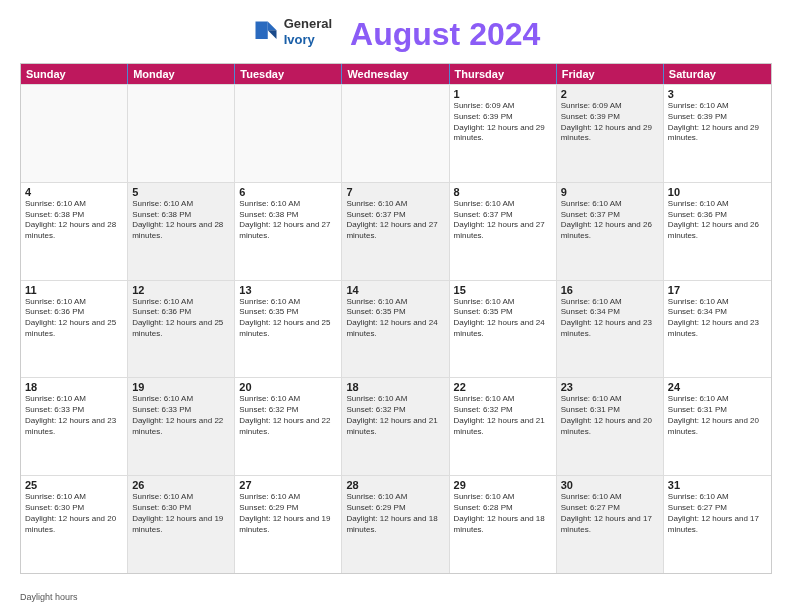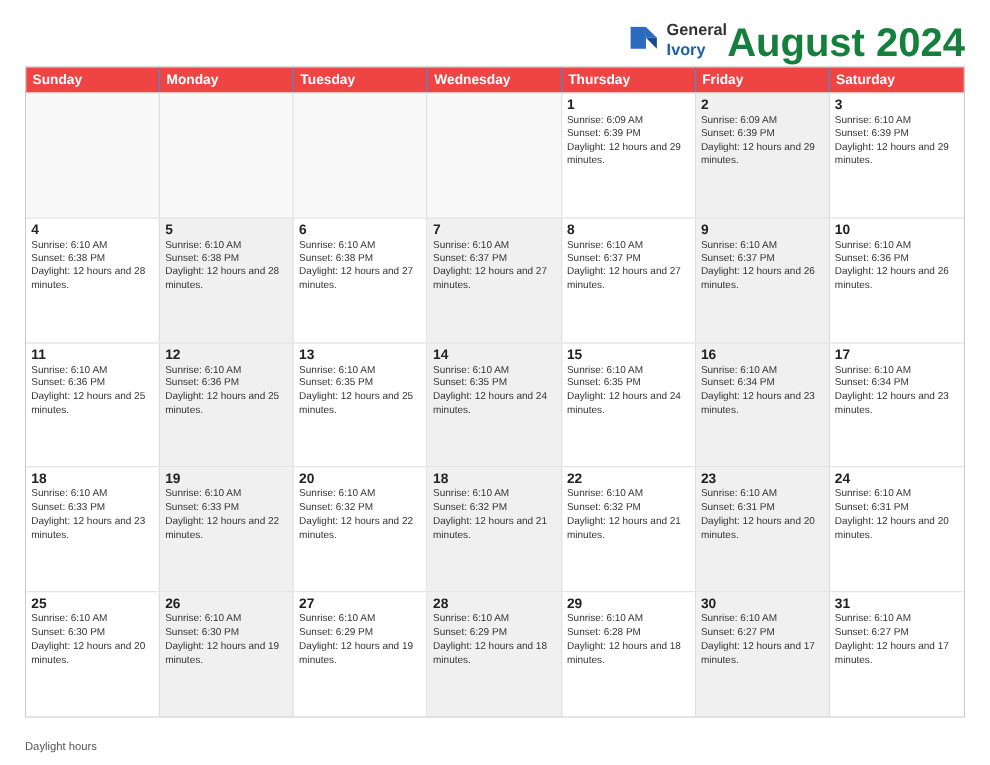--- a/index.html
+++ b/index.html
@@ -12,22 +12,24 @@
     }
     .page {
       width: 792px;
       height: 612px;
       padding: 16px 20px 10px 20px;
       display: flex;
       flex-direction: column;
     }
     .header {
       display: flex;
-      justify-content: flex-end;
+      justify-content: center;
       align-items: flex-start;
+      margin-bottom: 10px;
+      gap: 18px;
     }
     .logo {
       display: flex;
       align-items: center;
       gap: 4px;
     }
     .logo-text {
       font-size: 13px;
       font-weight: bold;
       color: #333;
@@ -38,36 +40,36 @@
     .logo-icon {
       width: 28px;
       height: 28px;
     }
     .title-block {
       text-align: right;
     }
     .main-title {
       font-size: 32px;
       font-weight: bold;
-      color: #15803d;
+      color: #8b5cf6;
     }
     .sub-title {
       font-size: 14px;
       color: #444;
     }
     .calendar {
       flex: 1;
       display: flex;
       flex-direction: column;
       border: 1px solid #ccc;
     }
     .cal-header {
       display: grid;
       grid-template-columns: repeat(7, 1fr);
-      background: #ef4444;
+      background: #be185d;
     }
     .cal-header-cell {
       color: #fff;
       font-size: 11px;
       font-weight: bold;
       padding: 4px 5px;
       border-right: 1px solid #4a8ad4;
       text-align: left;
     }
     .cal-header-cell:last-child { border-right: none; }

